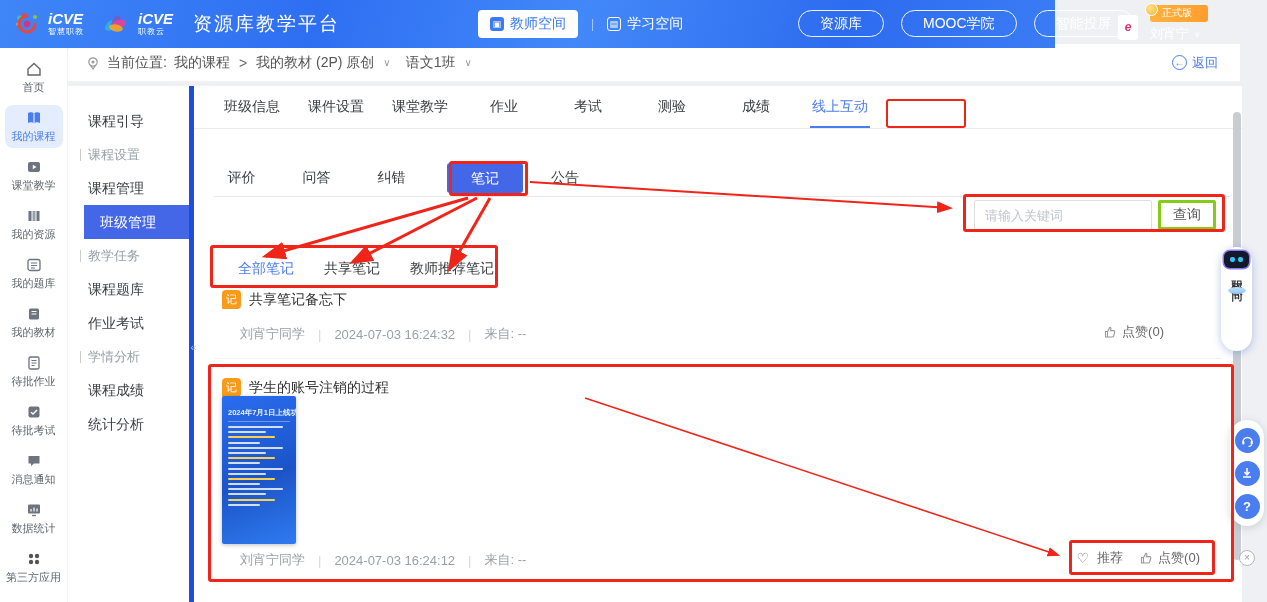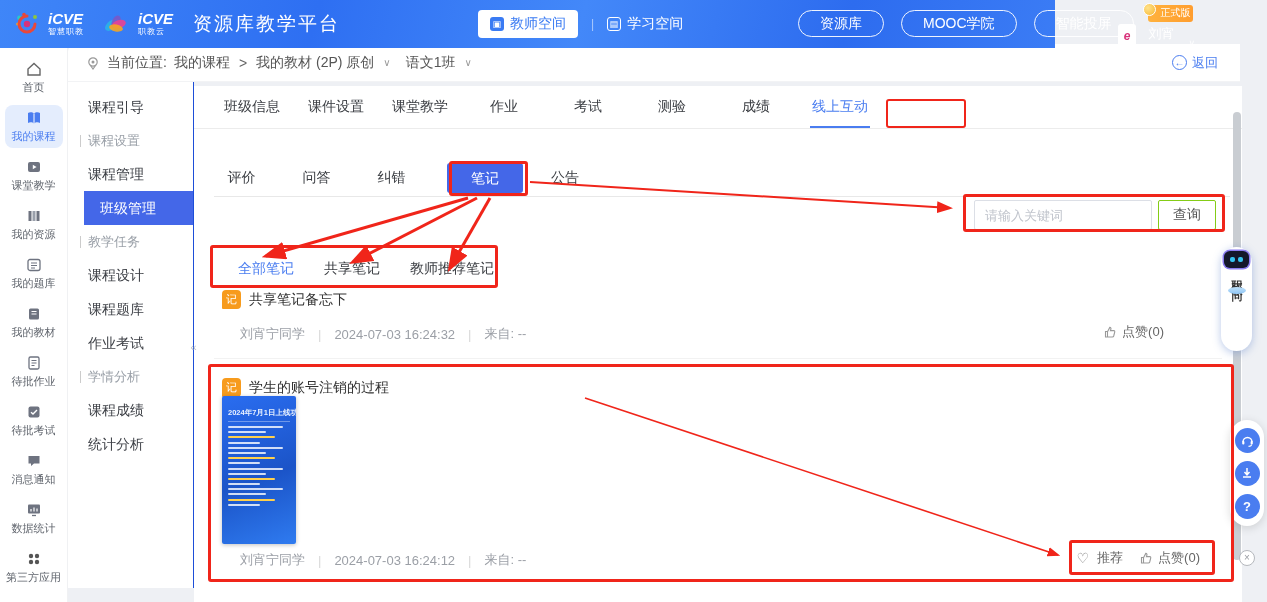--- a/index.html
+++ b/index.html
@@ -19,63 +19,63 @@
   .hdr-sep { color:rgba(255,255,255,.55); margin:0 13px; font-size:12px; }
   .lspace { color:#fff; display:flex; gap:6px; font-size:14px; align-items:center; cursor:pointer; }
   .mini-ic { width:14px; height:14px; border-radius:3px; display:flex; align-items:center; justify-content:center; font-size:9px; }
   .mini-ic.solid { background:#3a7bf3; color:#fff; }
   .mini-ic.line { border:1px solid #fff; color:#fff; }
   .hdr-pills { position:absolute; left:798px; top:10px; display:flex; gap:17px; }
   .pill { border:1px solid rgba(255,255,255,.92); color:#fff; border-radius:15px; height:27px; padding:0 21px; display:flex; align-items:center; font-size:14px; cursor:pointer; white-space:nowrap; }
   .hdr-user { position:absolute; left:1118px; top:5px; display:flex; gap:12px; align-items:center; }
   .doc-ic { width:20px; height:25px; background:#fff; border-radius:3px; color:#d8327a; font-weight:bold; font-size:12px; font-style:italic; display:flex; align-items:center; justify-content:center; margin-top:6px; }
   .ucol { display:flex; flex-direction:column; }
-  .ver-badge { position:relative; background:linear-gradient(90deg,#ffb23e,#ff9d2e); color:#fff; font-size:10px; border-radius:3px; padding:1px 3px 2px 12px; width:max-content; }
+  .ver-badge { position:relative; background:linear-gradient(90deg,#ffb23e,#ff9d2e); color:#fff; font-size:10px; border-radius:3px; padding:1px 16px 2px 12px; width:max-content; }
   .medal { position:absolute; left:-5px; top:-2px; width:13px; height:13px; background:radial-gradient(circle at 35% 35%,#ffe28a,#f7b733); border-radius:50%; border:1px solid #fff; }
   .uname { color:#fff; font-size:13px; margin-top:3px; display:flex; gap:5px; align-items:center; cursor:pointer; }
   .chev { font-size:9px; opacity:.9; }
 
   
   .crumbbar { position:absolute; left:68px; top:44px; width:1172px; height:38px; background:#fff; border-top-left-radius:8px;
     display:flex; align-items:center; padding:0 22px 0 18px; gap:7px; color:#555; font-size:14px; border-bottom:1px solid #f2f3f5; z-index:4; }
   .c-chev { color:#999; font-size:10px; margin:0 2px; }
   .c-gt { color:#666; margin:0 2px; }
   .backbtn { margin-left:auto; color:#4a7df0; font-size:13px; display:flex; gap:5px; align-items:center; cursor:pointer; }
   .backic { width:15px; height:15px; border:1px solid #4a7df0; border-radius:50%; font-size:10px; line-height:13px; text-align:center; }
 
   
   .rail { position:absolute; left:0; top:48px; width:68px; height:554px; background:#fff; border-right:1px solid #f0f1f3;
     padding-top:8px; display:flex; flex-direction:column; align-items:center; gap:6px; z-index:4; }
   .ritem { width:58px; padding:5px 0 4px; display:flex; flex-direction:column; align-items:center; gap:3px; font-size:11px; color:#5f646c; border-radius:8px; cursor:pointer; }
   .ritem.active { background:#e4edfd; color:#4a7df0; }
   .ritem svg { display:block; }
 
   
-  .cmenu { position:absolute; left:68px; top:72px; width:126px; height:516px; background:#fff; border-right:1px solid #1d4ed8; padding-top:18px; z-index:3; }
+  .cmenu { position:absolute; left:68px; top:86px; width:126px; height:516px; background:#fff; border-right:5px solid #1d4ed8; padding-top:18px; z-index:3; }
   .mi { height:34px; line-height:34px; padding-left:20px; font-size:14px; color:#3c3f45; cursor:pointer; }
   .mi.active { background:#4467e8; color:#fff; margin-left:16px; padding-left:16px; }
   .msec { height:33px; padding-left:12px; font-size:13px; color:#9aa0a8; display:flex; align-items:center; gap:7px; }
   .msec i { width:1px; height:12px; background:#ccc; }
   .collapse { position:absolute; left:186px; top:332px; width:15px; height:30px; color:#b9bec6; font-size:11px; line-height:30px; text-align:center; z-index:6; cursor:pointer; }
 
   
   .main { position:absolute; left:194px; top:86px; width:1048px; height:516px; background:#fff; z-index:3; }
   .tabline { position:absolute; left:0; top:42px; width:100%; border-top:1px solid #ececec; }
   .tabs { position:absolute; left:16px; top:0; height:42px; display:flex; }
   .tab { width:84px; height:42px; display:flex; align-items:center; justify-content:center; font-size:14px; color:#3a3d42; position:relative; cursor:pointer; }
   .tab.active { color:#4a7df0; }
   .tab.active::after { content:""; position:absolute; left:12px; right:12px; bottom:0; height:2px; background:#4a7df0; }
   .subtabs { position:absolute; left:10px; top:72px; height:40px; display:flex; align-items:center; }
   .stab { width:75px; text-align:center; font-size:14px; color:#3a3d42; cursor:pointer; }
   .stab.active { width:76px; margin-left:18px; margin-right:6px; background:#4467e8; color:#fff; height:30px; line-height:30px; border-radius:3px; }
   .stab.last { width:60px; margin-left:6px; }
   .subline { position:absolute; left:20px; right:12px; top:110px; border-top:1px solid #e8e8e8; }
   .kw { position:absolute; left:780px; top:114px; width:178px; height:30px; border:1px solid #dcdfe6; border-radius:2px; padding:0 10px; font-size:13px; color:#333; outline:none; font-family:inherit; }
   .kw::placeholder { color:#c0c4cc; }
-  .querybtn { position:absolute; left:964px; top:114px; width:58px; height:30px; border:1px solid #84cc16; background:#fff; color:#555; font-size:14px; border-radius:2px; cursor:pointer; font-family:inherit; }
+  .querybtn { position:absolute; left:964px; top:114px; width:58px; height:30px; border:3px solid #84cc16; background:#fff; color:#555; font-size:14px; border-radius:2px; cursor:pointer; font-family:inherit; }
   .filters { position:absolute; left:44px; top:168px; display:flex; gap:30px; height:30px; align-items:center; }
   .fil { font-size:14px; color:#3a3d42; height:30px; display:flex; align-items:center; position:relative; cursor:pointer; white-space:nowrap; }
   .fil.active { color:#4a7df0; }
   .fil.active::after { content:""; position:absolute; left:2px; right:2px; bottom:-3px; height:2px; background:#4a7df0; border-radius:1px; }
   .ntitle { position:absolute; left:28px; display:flex; gap:8px; align-items:center; }
   .nbadge { width:19px; height:19px; background:#f79b1d; border-radius:4px 4px 4px 1px; color:#fff; font-size:11px; display:flex; align-items:center; justify-content:center; flex:none; }
   .ntext { font-size:14px; color:#333; cursor:pointer; }
   .nmeta { position:absolute; left:46px; display:flex; gap:13px; font-size:13px; color:#9b9fa6; align-items:center; }
   .msep { color:#d8d8d8; }
   .nlike, .nact { display:flex; gap:5px; align-items:center; font-size:13px; color:#666; cursor:pointer; }
@@ -284,21 +284,20 @@
   <div class="msec">
       <i></i>
       <span>课程设置</span>
     </div>
   <div class="mi">课程管理</div>
   <div class="mi active">班级管理</div>
   <div class="msec">
       <i></i>
       <span>教学任务</span>
     </div>
-  <div class="mi">课程设计</div>
   <div class="mi">课程题库</div>
   <div class="mi">作业考试</div>
   <div class="msec">
       <i></i>
       <span>学情分析</span>
     </div>
   <div class="mi">课程成绩</div>
   <div class="mi">统计分析</div>
 </div>
 <div class="collapse">«</div>

